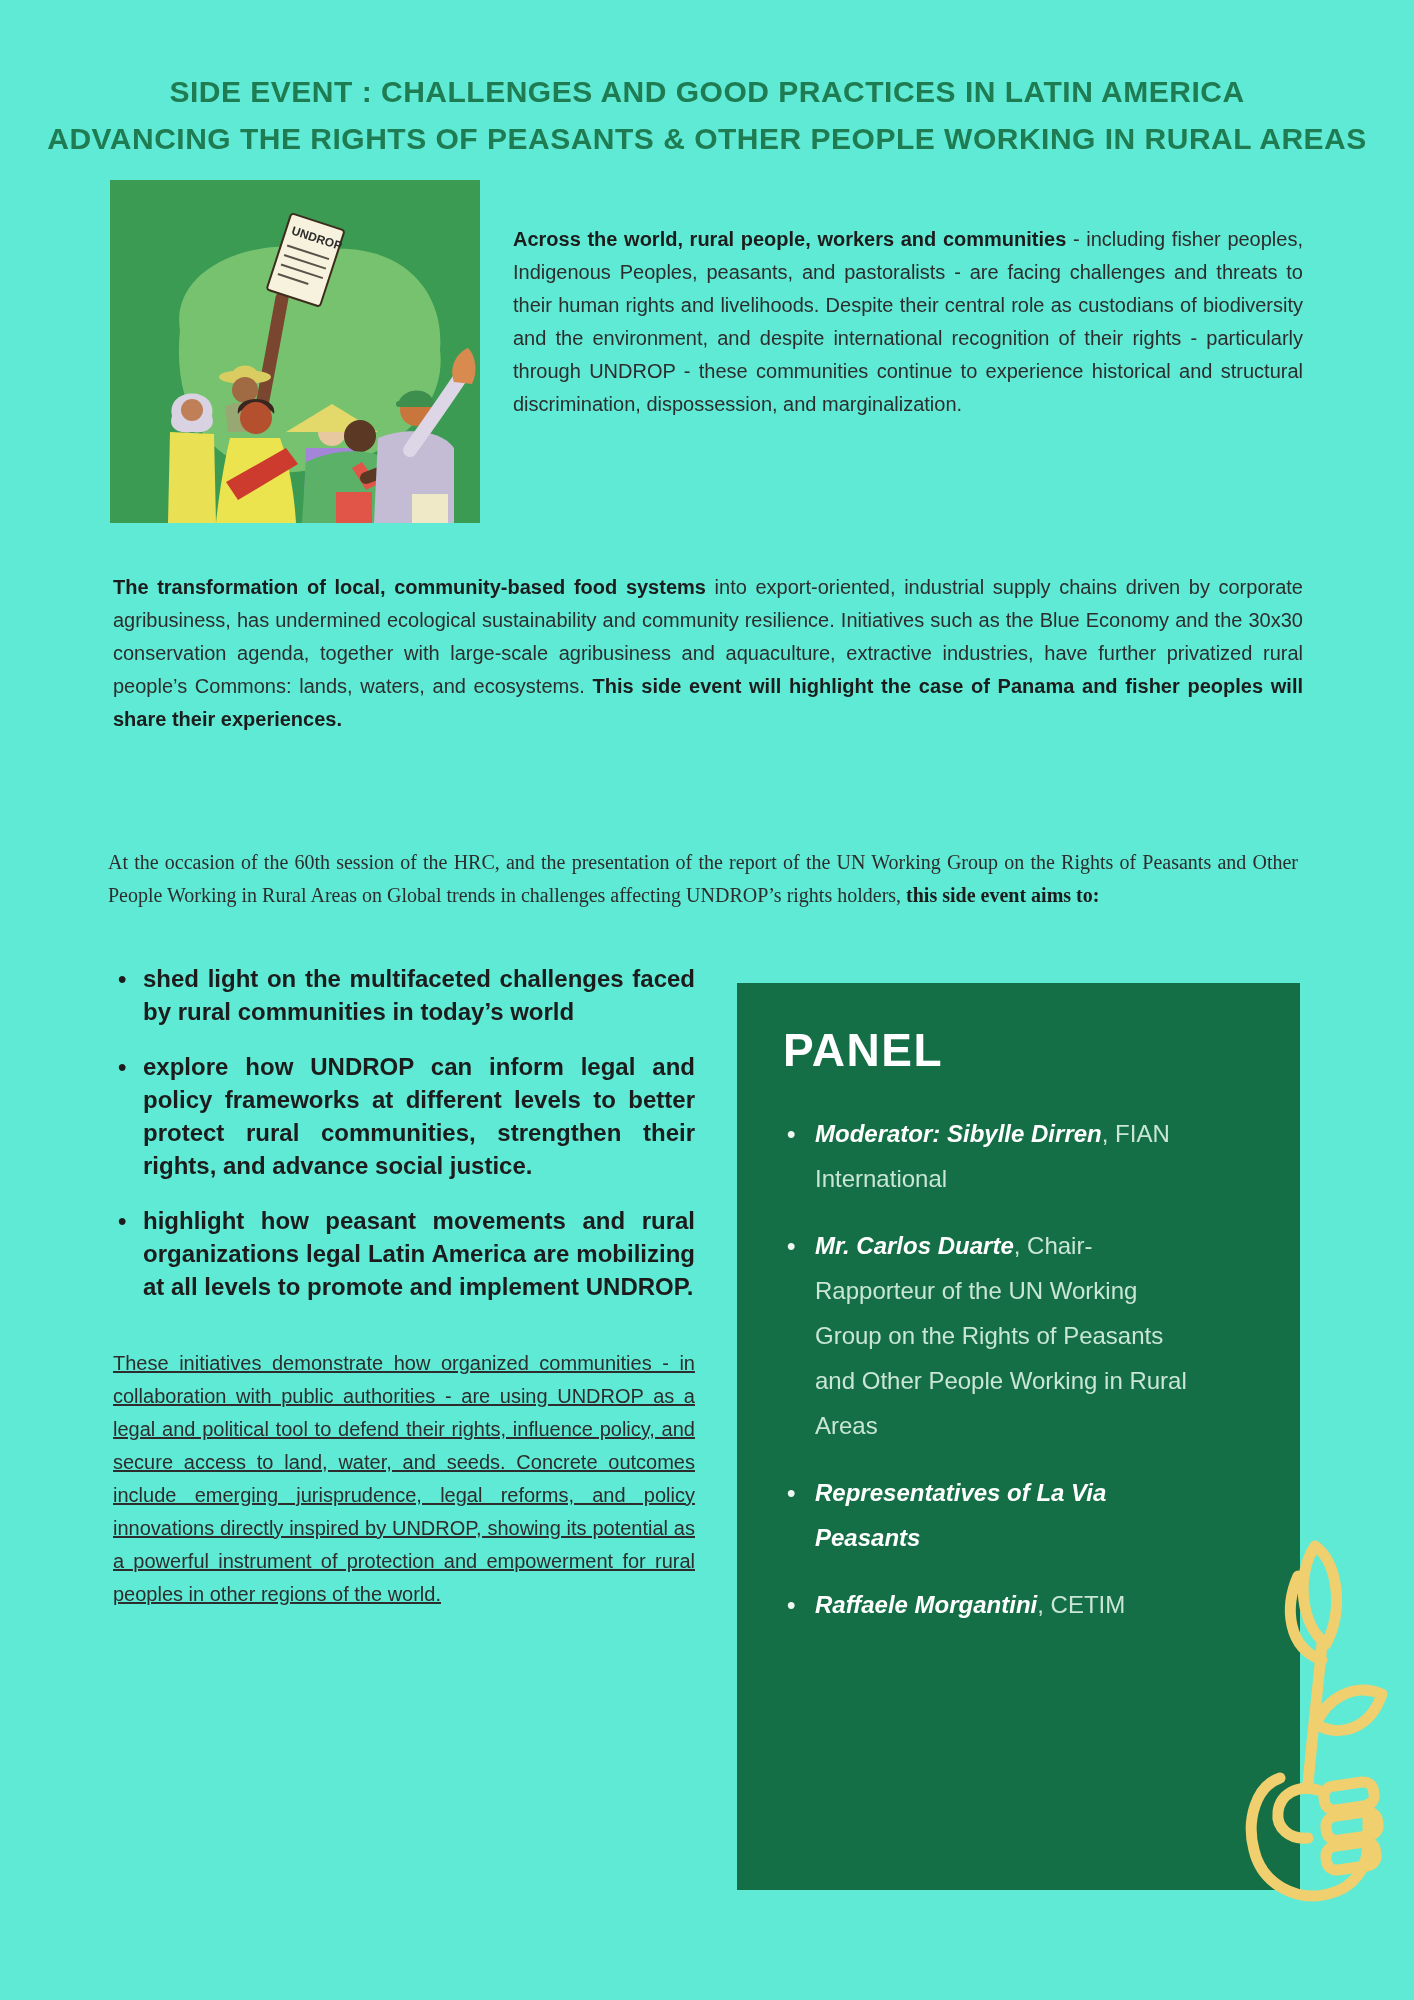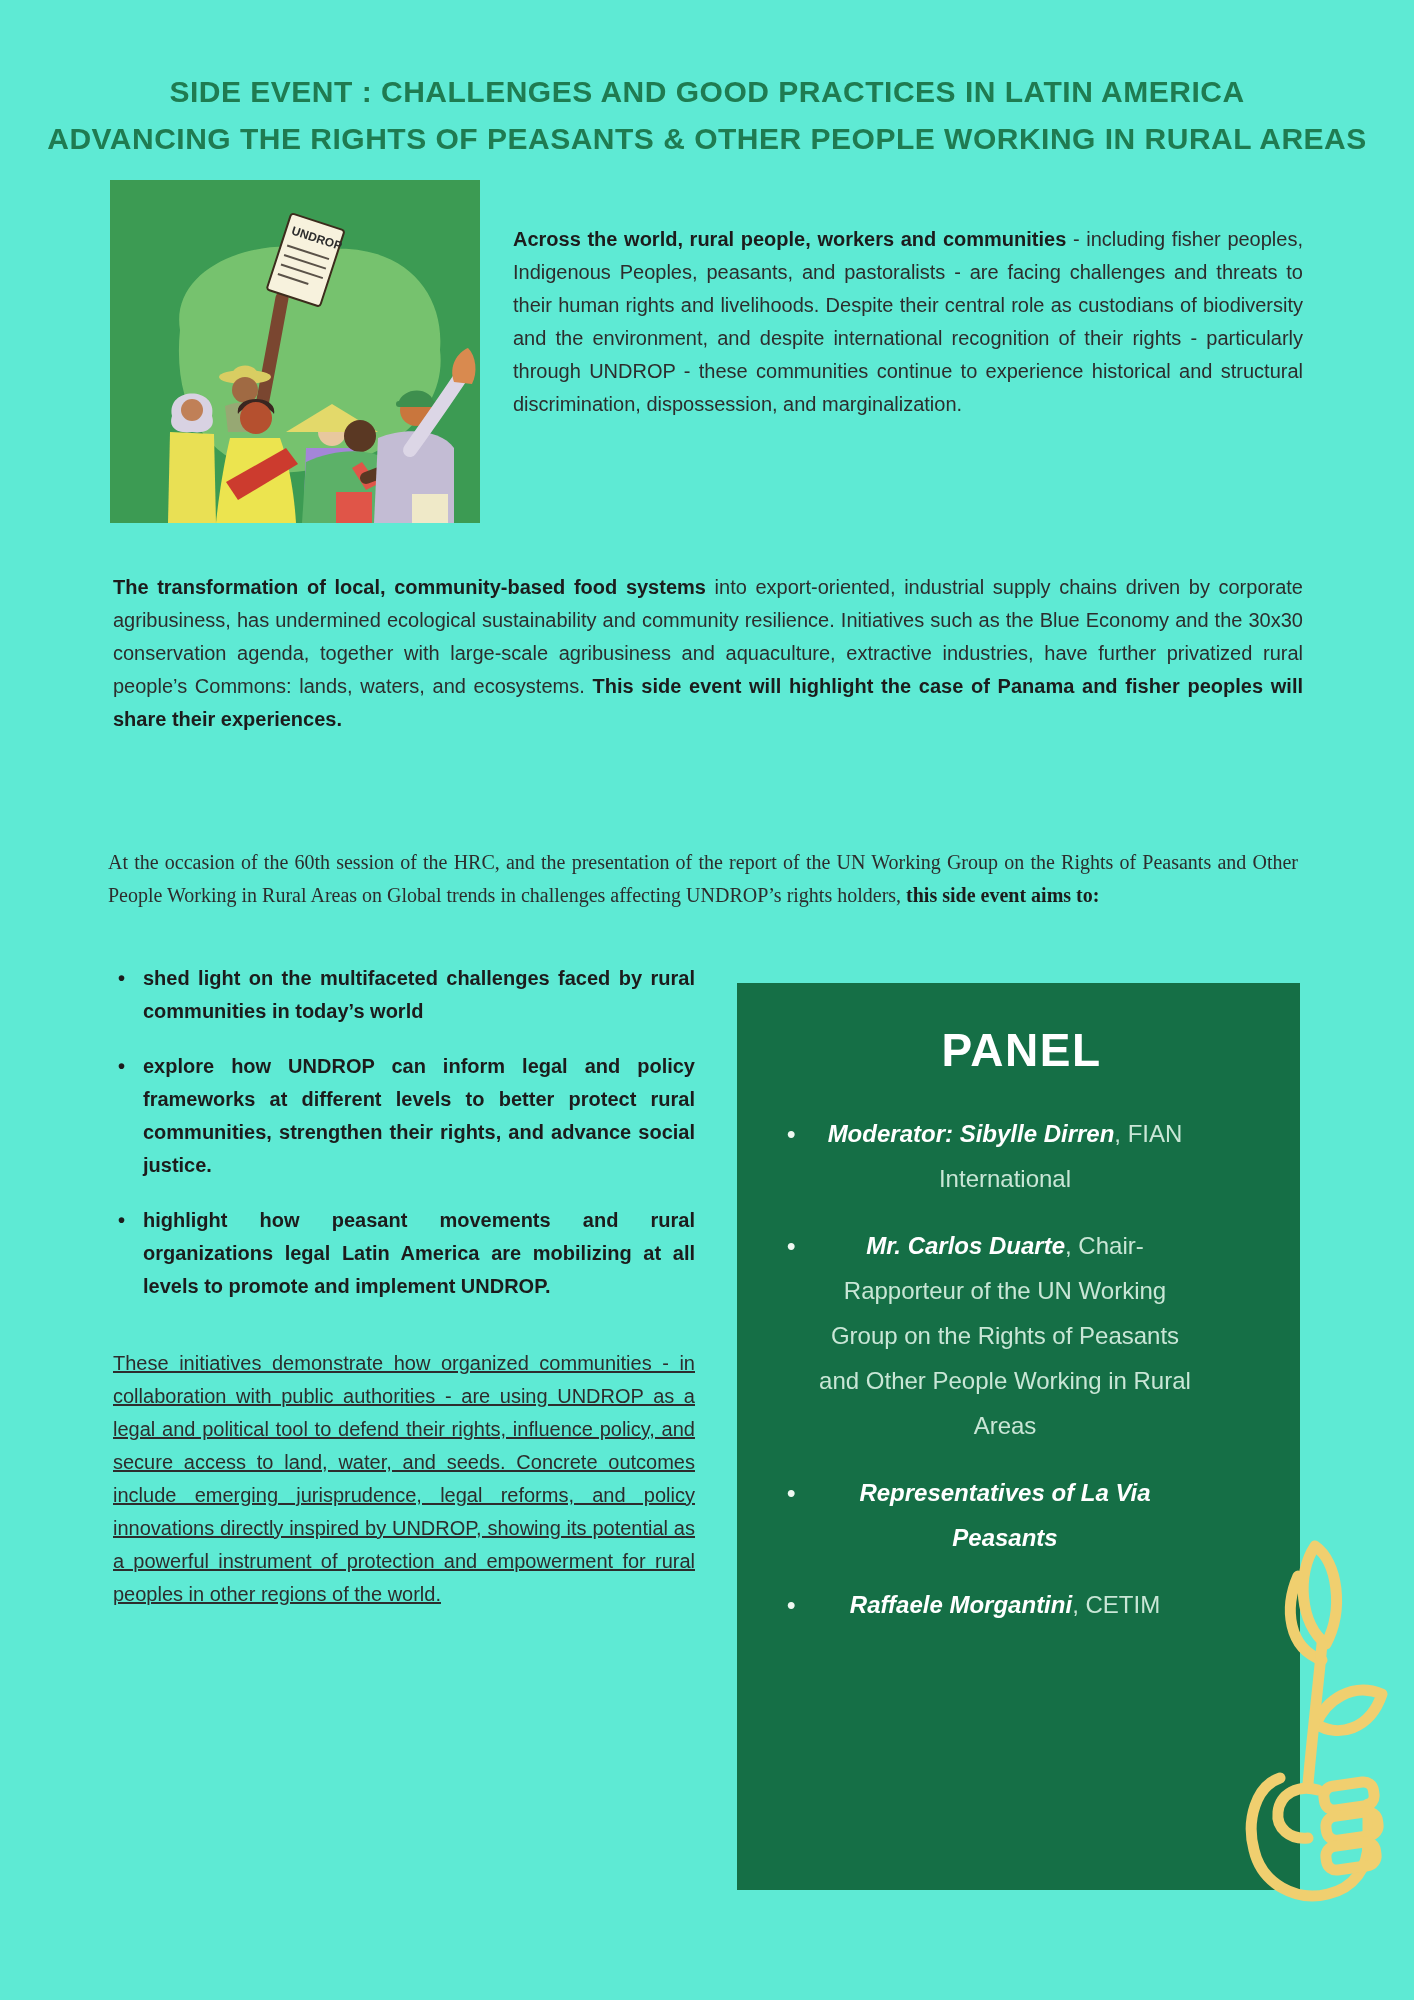--- a/index.html
+++ b/index.html
@@ -17,27 +17,27 @@
   .hero svg{display:block;width:100%;height:100%;}
   .bodytext{font-size:20px;line-height:33px;text-align:justify;}
   .bodytext .b{font-weight:700;color:#1c1c1c;}
   .intro{position:absolute;left:513px;top:203px;width:790px;}
   .para2{position:absolute;left:113px;top:551px;width:1190px;}
   .para3{position:absolute;left:108px;top:826px;width:1190px;font-family:Liberation Serif, serif;}
   .leftcol{position:absolute;left:113px;top:962px;width:582px;}
   .aims{list-style:none;margin:0;padding:0;}
   .aims li{
     position:relative;padding-left:30px;margin-bottom:22px;
-    font-size:20px;line-height:33px;font-weight:700;color:#1c1c1c;text-align:justify;
+    font-size:24px;line-height:33px;font-weight:700;color:#1c1c1c;text-align:justify;
   }
   .aims li::before{content:"\2022";position:absolute;left:5px;top:0;}
   .closing{margin-top:44px;text-decoration:underline;}
   .panel{
     position:absolute;left:737px;top:983px;width:563px;height:907px;
-    background:#156f46;box-sizing:border-box;padding:42px 40px 0 46px;color:#c9e6d6;text-align:center;
+    background:#156f46;box-sizing:border-box;padding:42px 40px 0 46px;color:#c9e6d6;
   }
   .panel-title{color:#ffffff;font-size:46px;font-weight:800;letter-spacing:1.5px;line-height:50px;margin:0 0 36px 0;}
   .members{list-style:none;margin:0;padding:0;width:412px;font-size:24px;line-height:45px;}
   .members li{position:relative;padding-left:32px;margin-bottom:22px;}
   .members li::before{content:"\2022";position:absolute;left:4px;top:0;color:#eef8f1;font-weight:700;}
   .members .b{color:#ffffff;font-weight:700;font-style:italic;}
   .fist{position:absolute;left:1240px;top:1532px;width:155px;height:385px;}
   .fist svg{display:block;width:100%;height:100%;}
 </style>
 </head>

